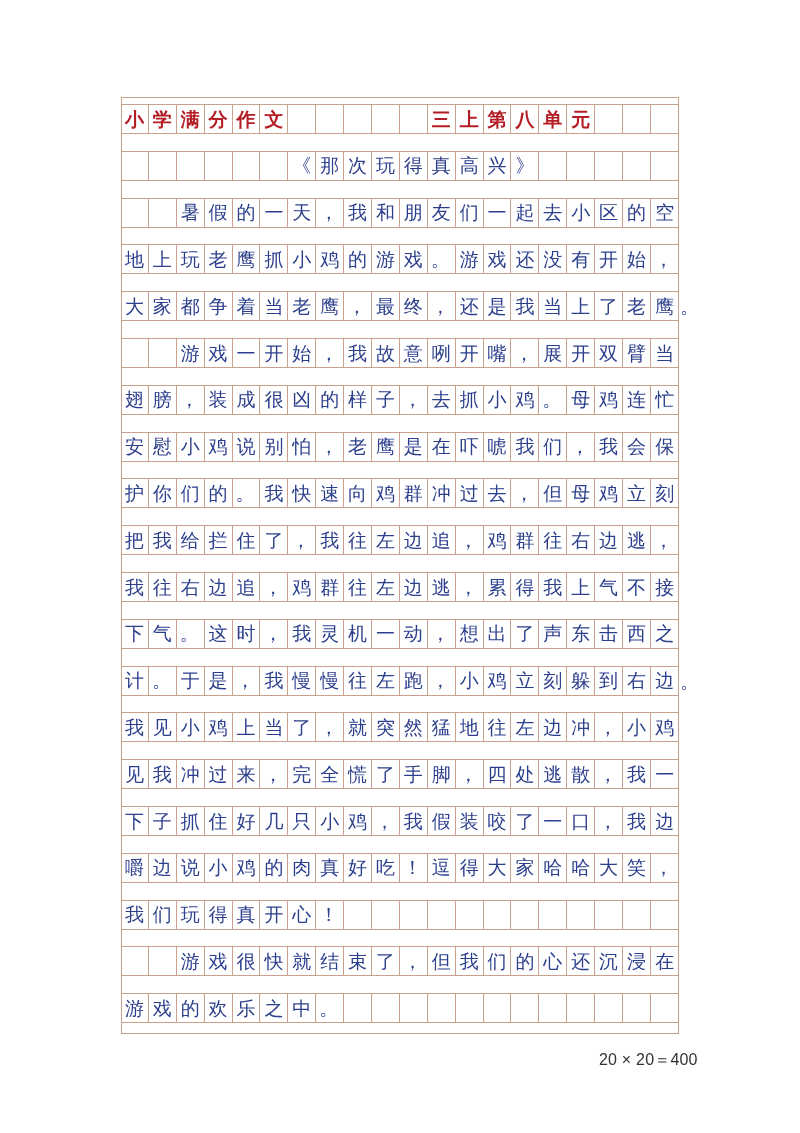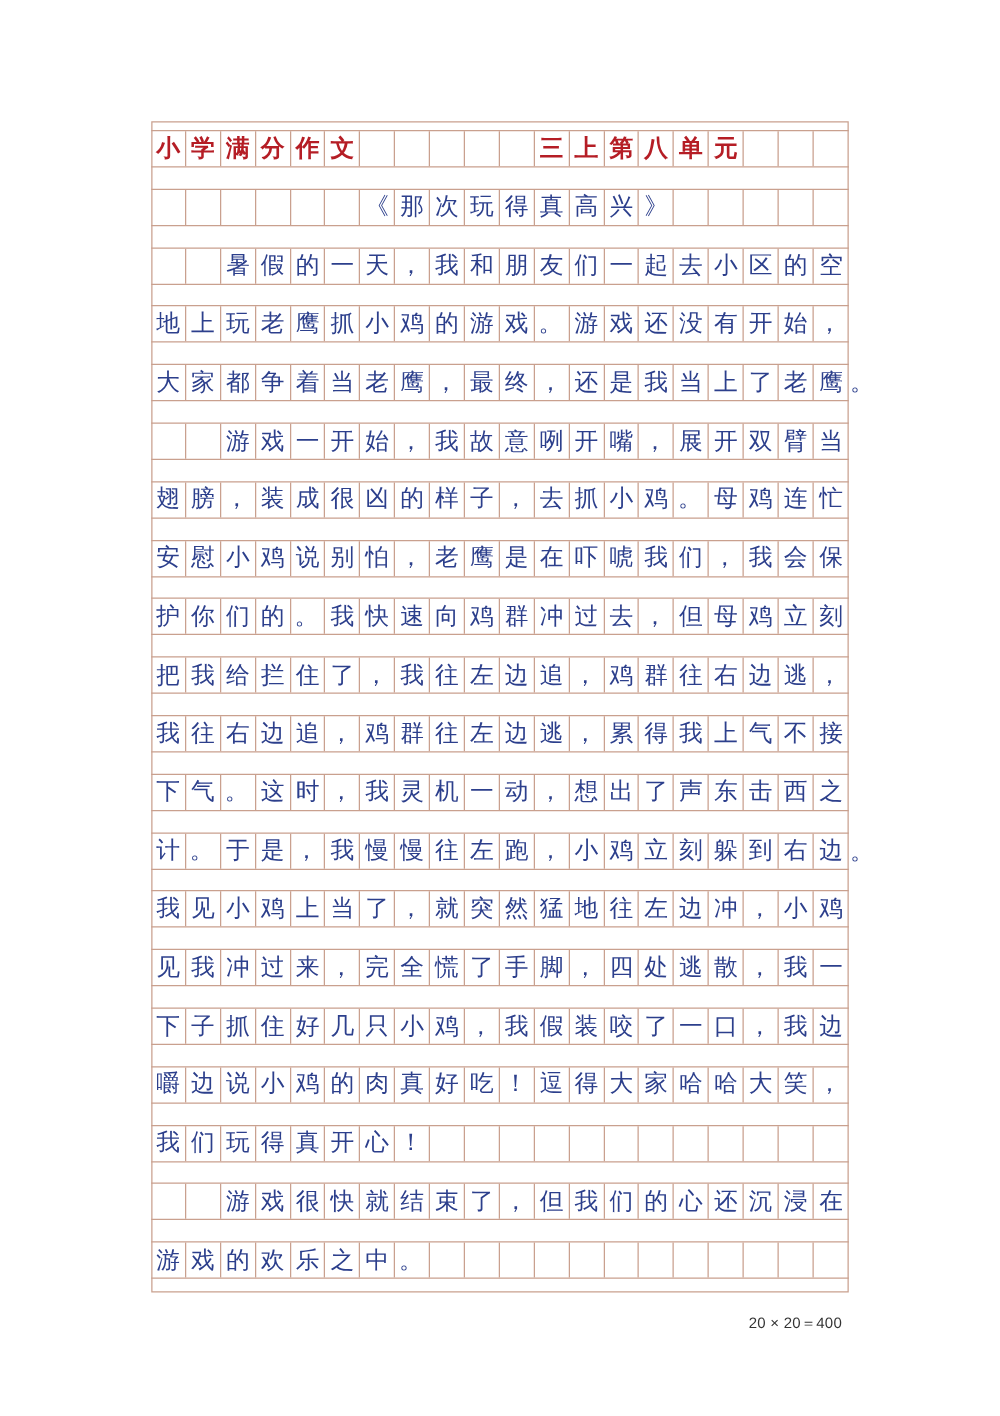--- a/index.html
+++ b/index.html
@@ -12,21 +12,21 @@
          display: flex; }
   .cell { width: 27.9px; height: 100%; box-sizing: border-box;
           border-right: 1px solid #c9a08e; display: flex; align-items: center; justify-content: center;
           font-size: 19px; line-height: 1; color: #2c3f8c; position: relative; }
   .cell:first-child { border-left: none; }
   .cell:last-child { border-right: none; }
   .cell.red { color: #b51d25; font-weight: bold; }
   .cell.punct { justify-content: flex-start; padding-left: 3px; }
   .overflow { position: absolute; color: #2c3f8c; font-size: 19px; line-height: 1; }
   .footer { position: absolute; left: 599px; top: 1050px; font-family: "Liberation Sans", sans-serif;
-            font-size: 12px; color: #333333; letter-spacing: 0.2px; }
+            font-size: 16px; color: #333333; letter-spacing: 0.2px; }
 </style>
 </head>
 <body>
 
 <div class="sheet" id="sheet">
     <div class="row" style="top: 6px;">
       <div class="cell red">小</div>
       <div class="cell red">学</div>
       <div class="cell red">满</div>
       <div class="cell red">分</div>

